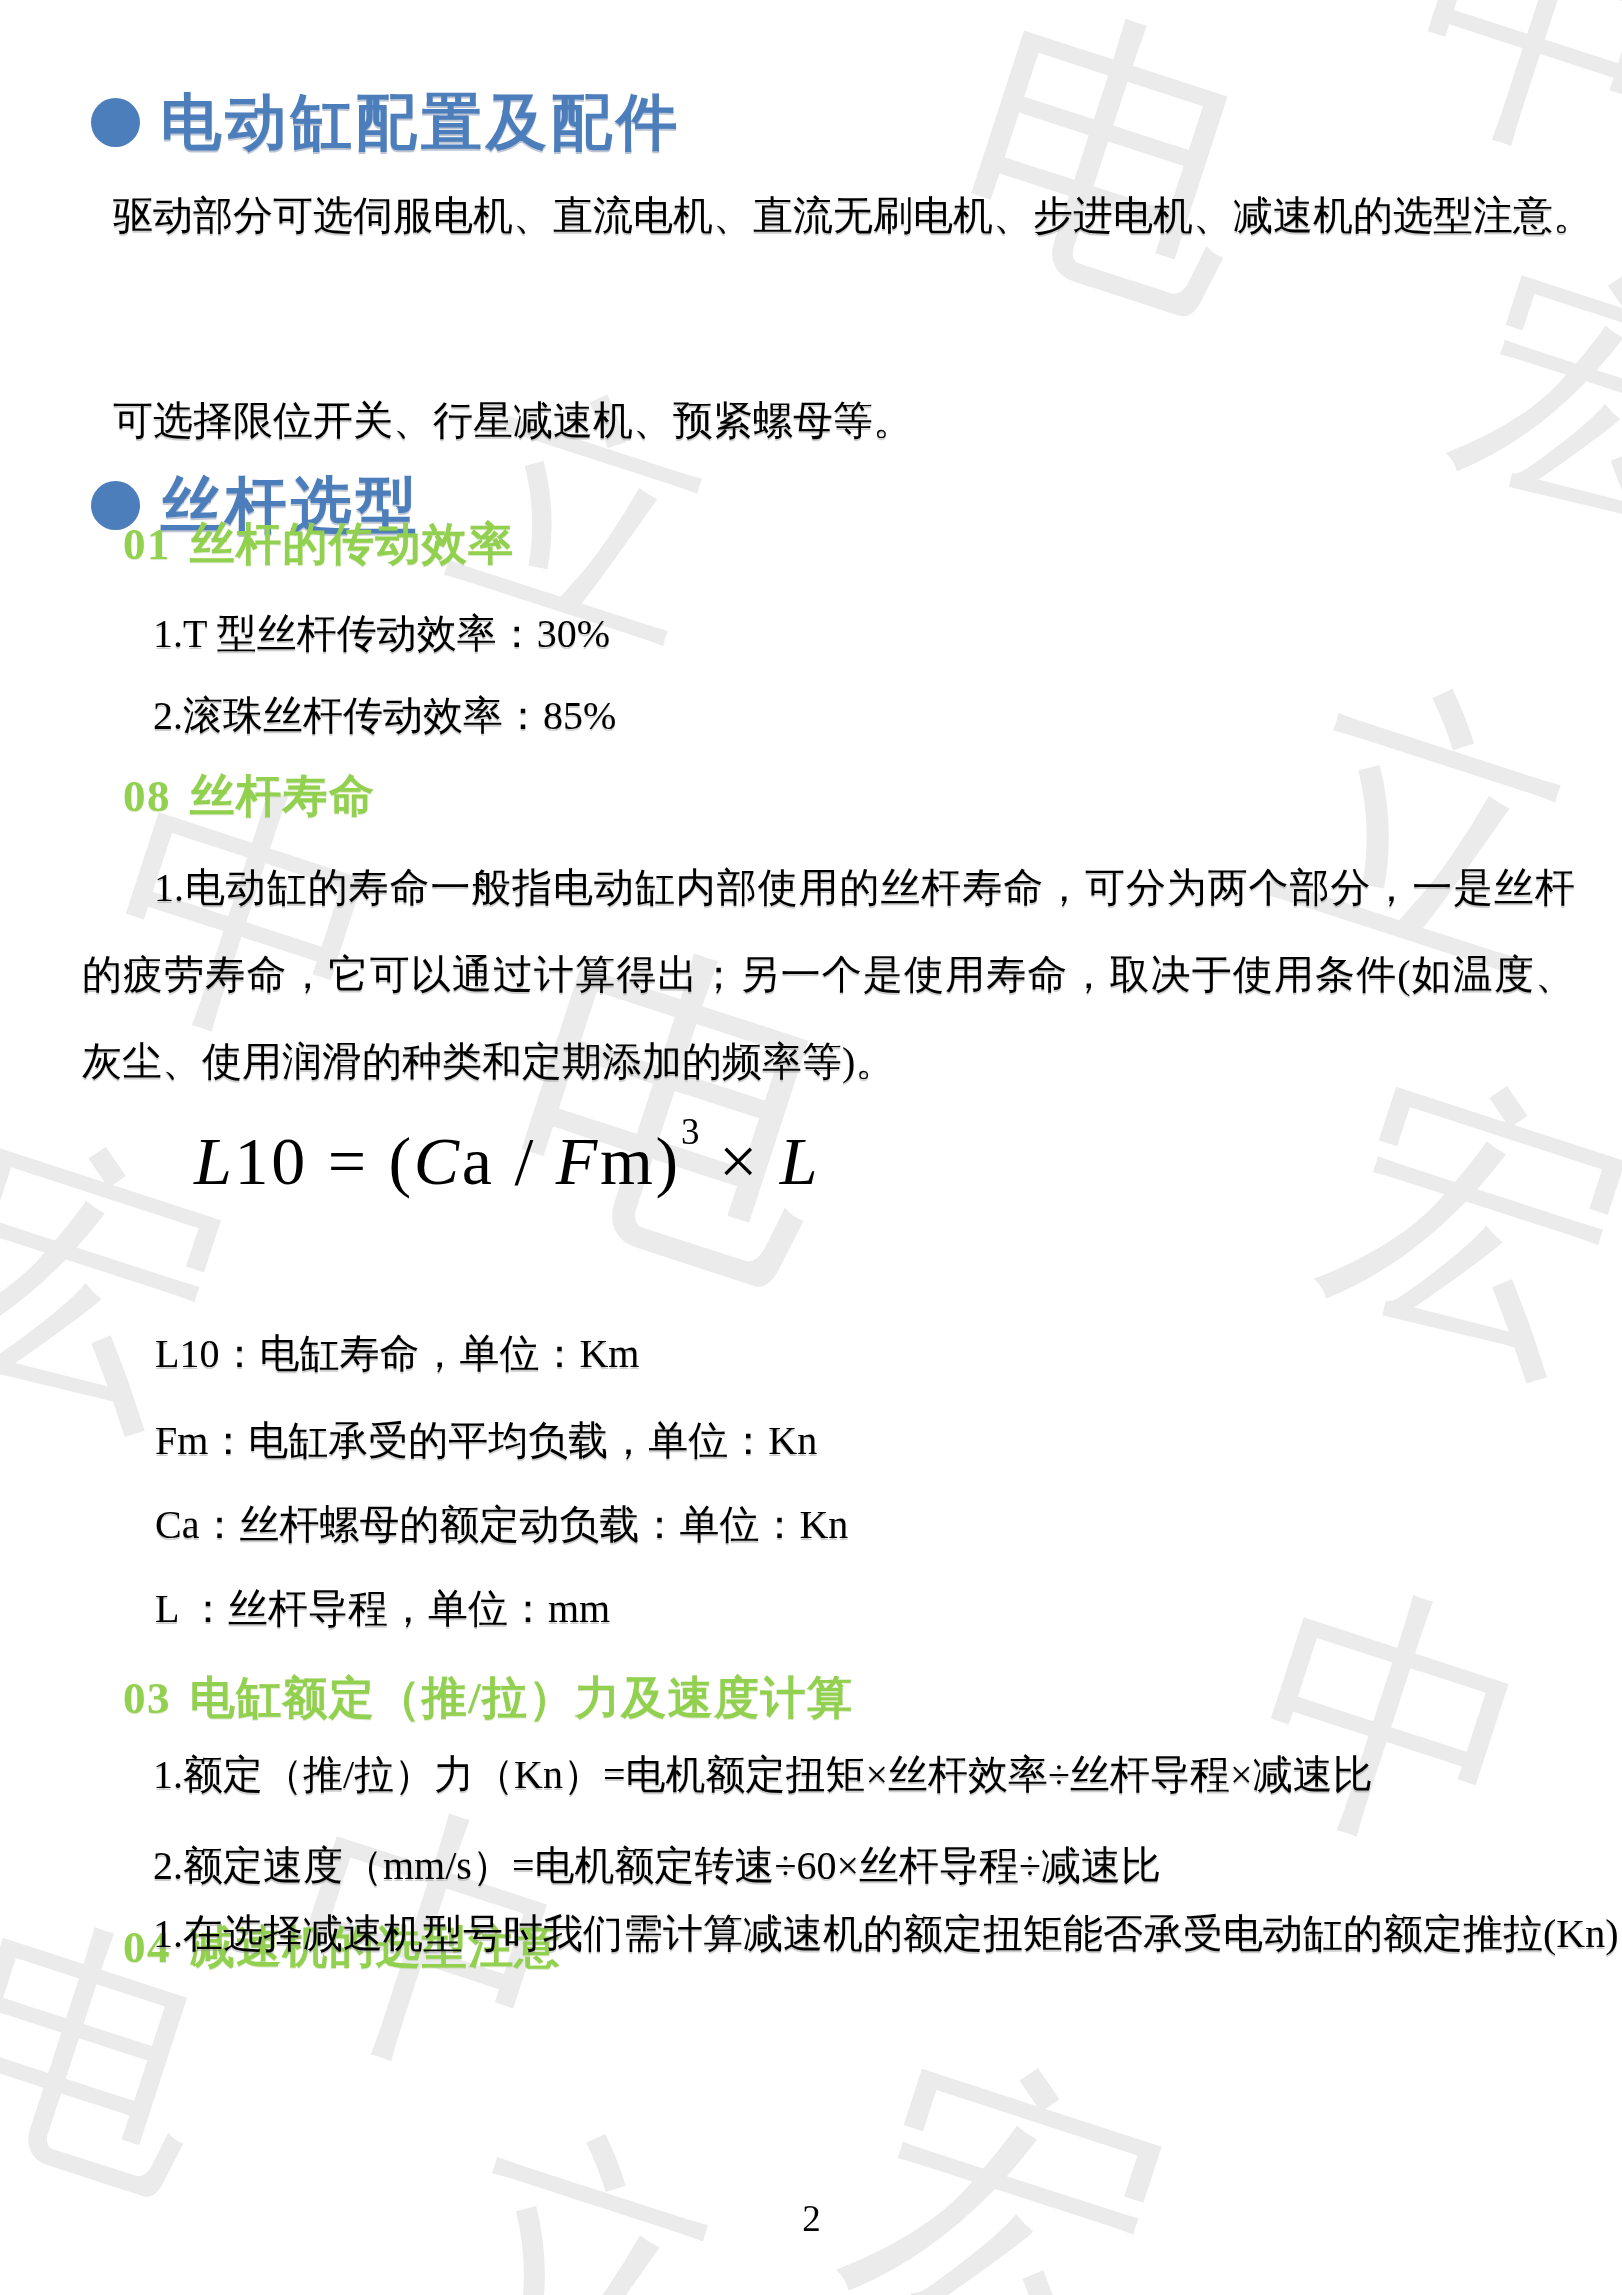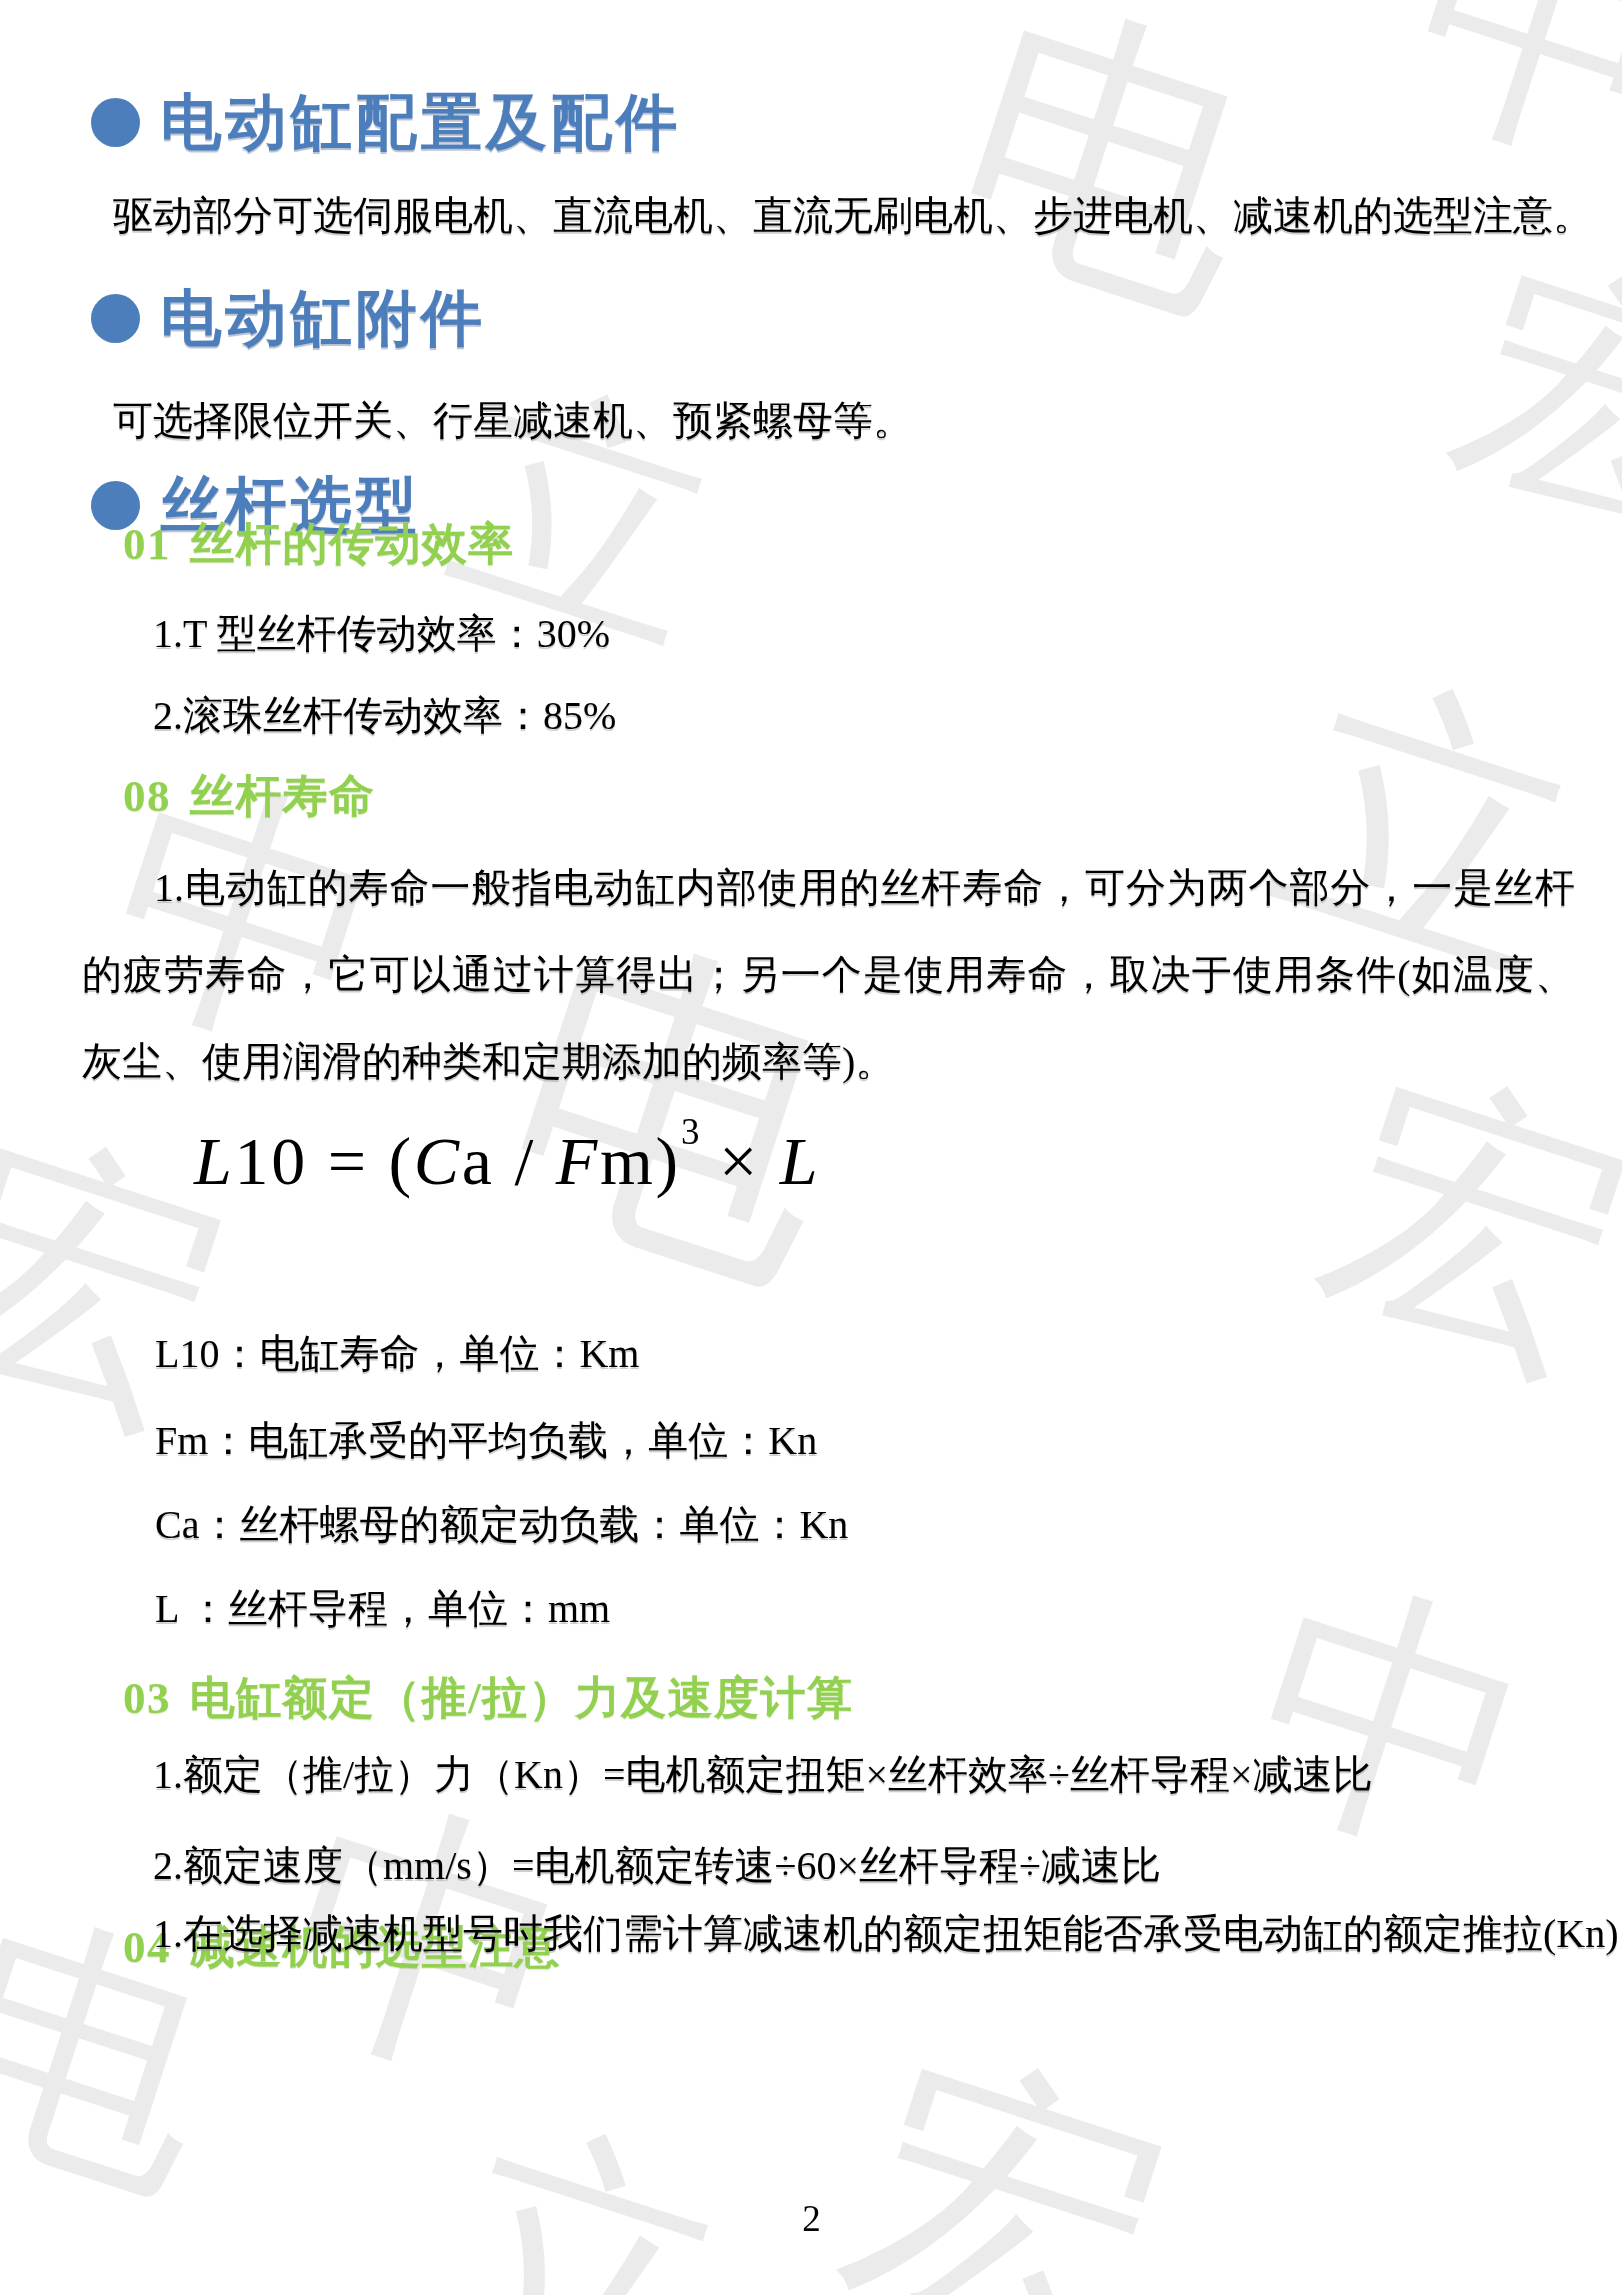--- a/index.html
+++ b/index.html
@@ -117,24 +117,20 @@
 
   <div class="content">
 
     <div class="abs h-blue" style="left:91px; top:89px;">
       <span class="bullet"></span>
       <span class="h-text">电动缸配置及配件</span>
     </div>
 
     <div class="abs body-line" style="left:113px; top:191px;">驱动部分可选伺服电机、直流电机、直流无刷电机、步进电机、减速机的选型注意。</div>
 
-    <div class="abs h-blue" style="left:91px; top:285px;">
-      <span class="bullet"></span>
-      <span class="h-text">电动缸附件</span>
-    </div>
 
     <div class="abs body-line" style="left:113px; top:396px;">可选择限位开关、行星减速机、预紧螺母等。</div>
 
     <div class="abs h-blue" style="left:91px; top:472px;">
       <span class="bullet"></span>
       <span class="h-text">丝杆选型</span>
     </div>
 
     <div class="abs subhead" style="left:123px; top:520px;">
       <span class="num">01</span><span>丝杆的传动效率</span>

